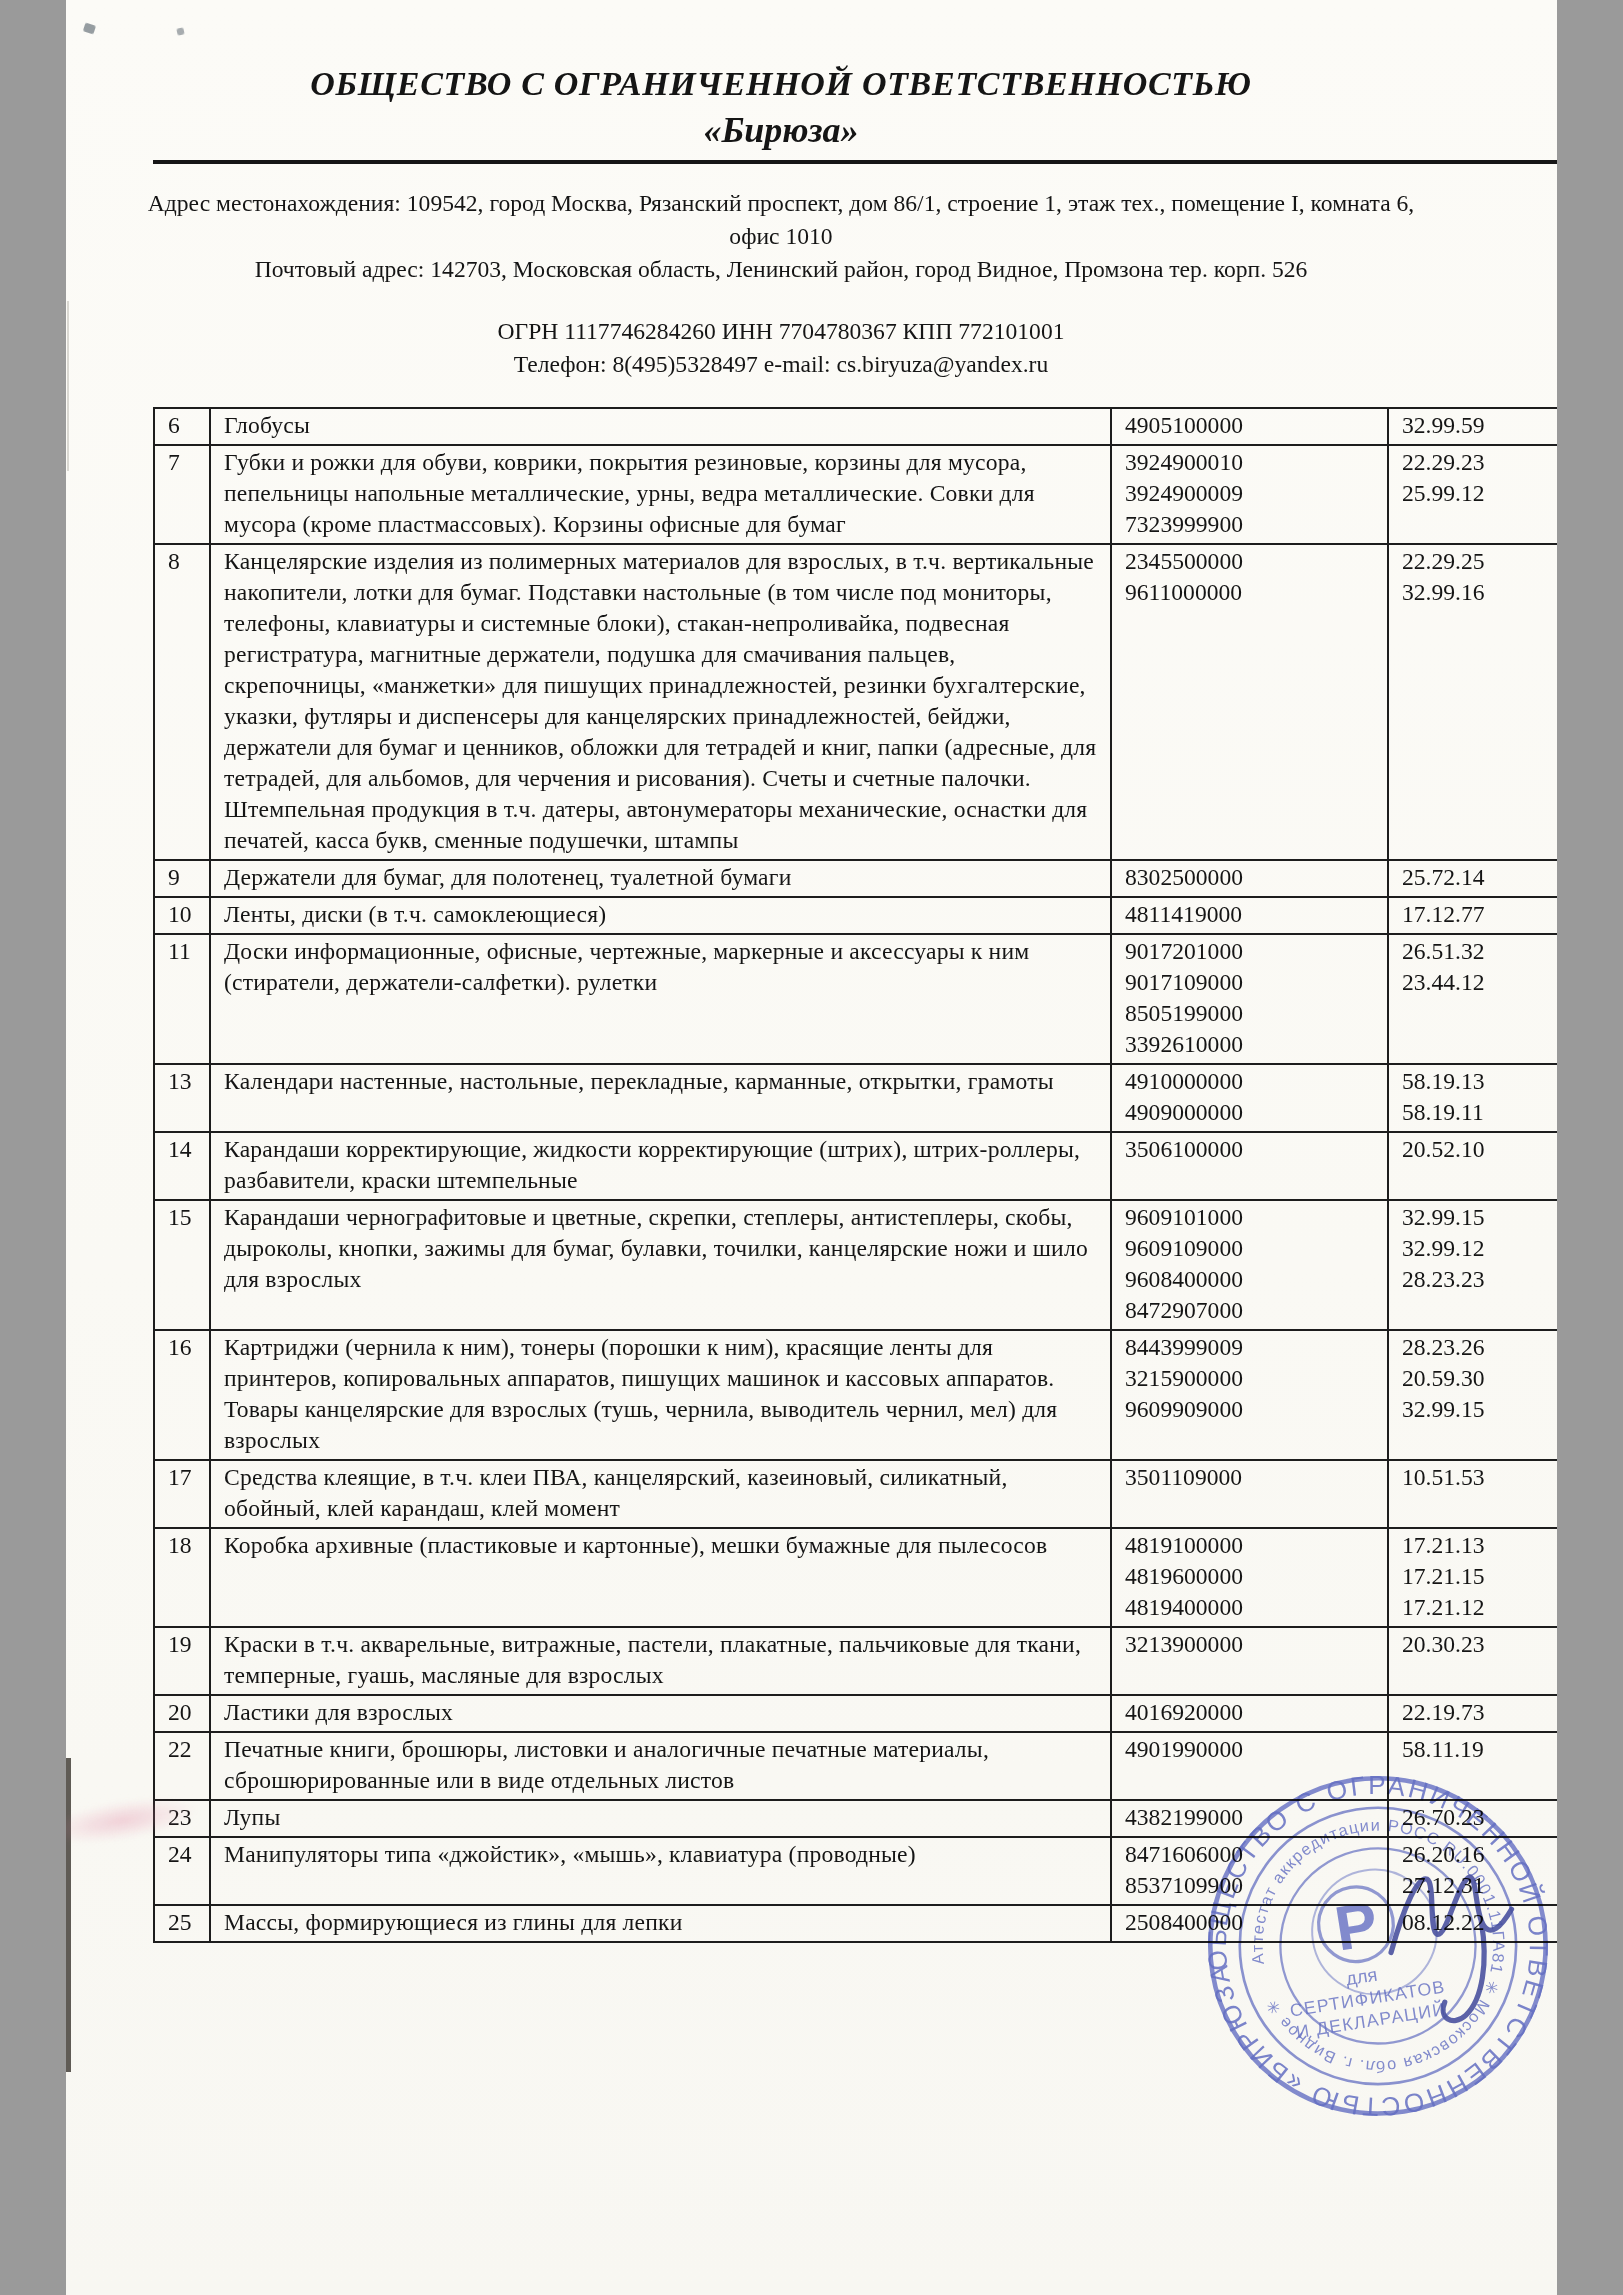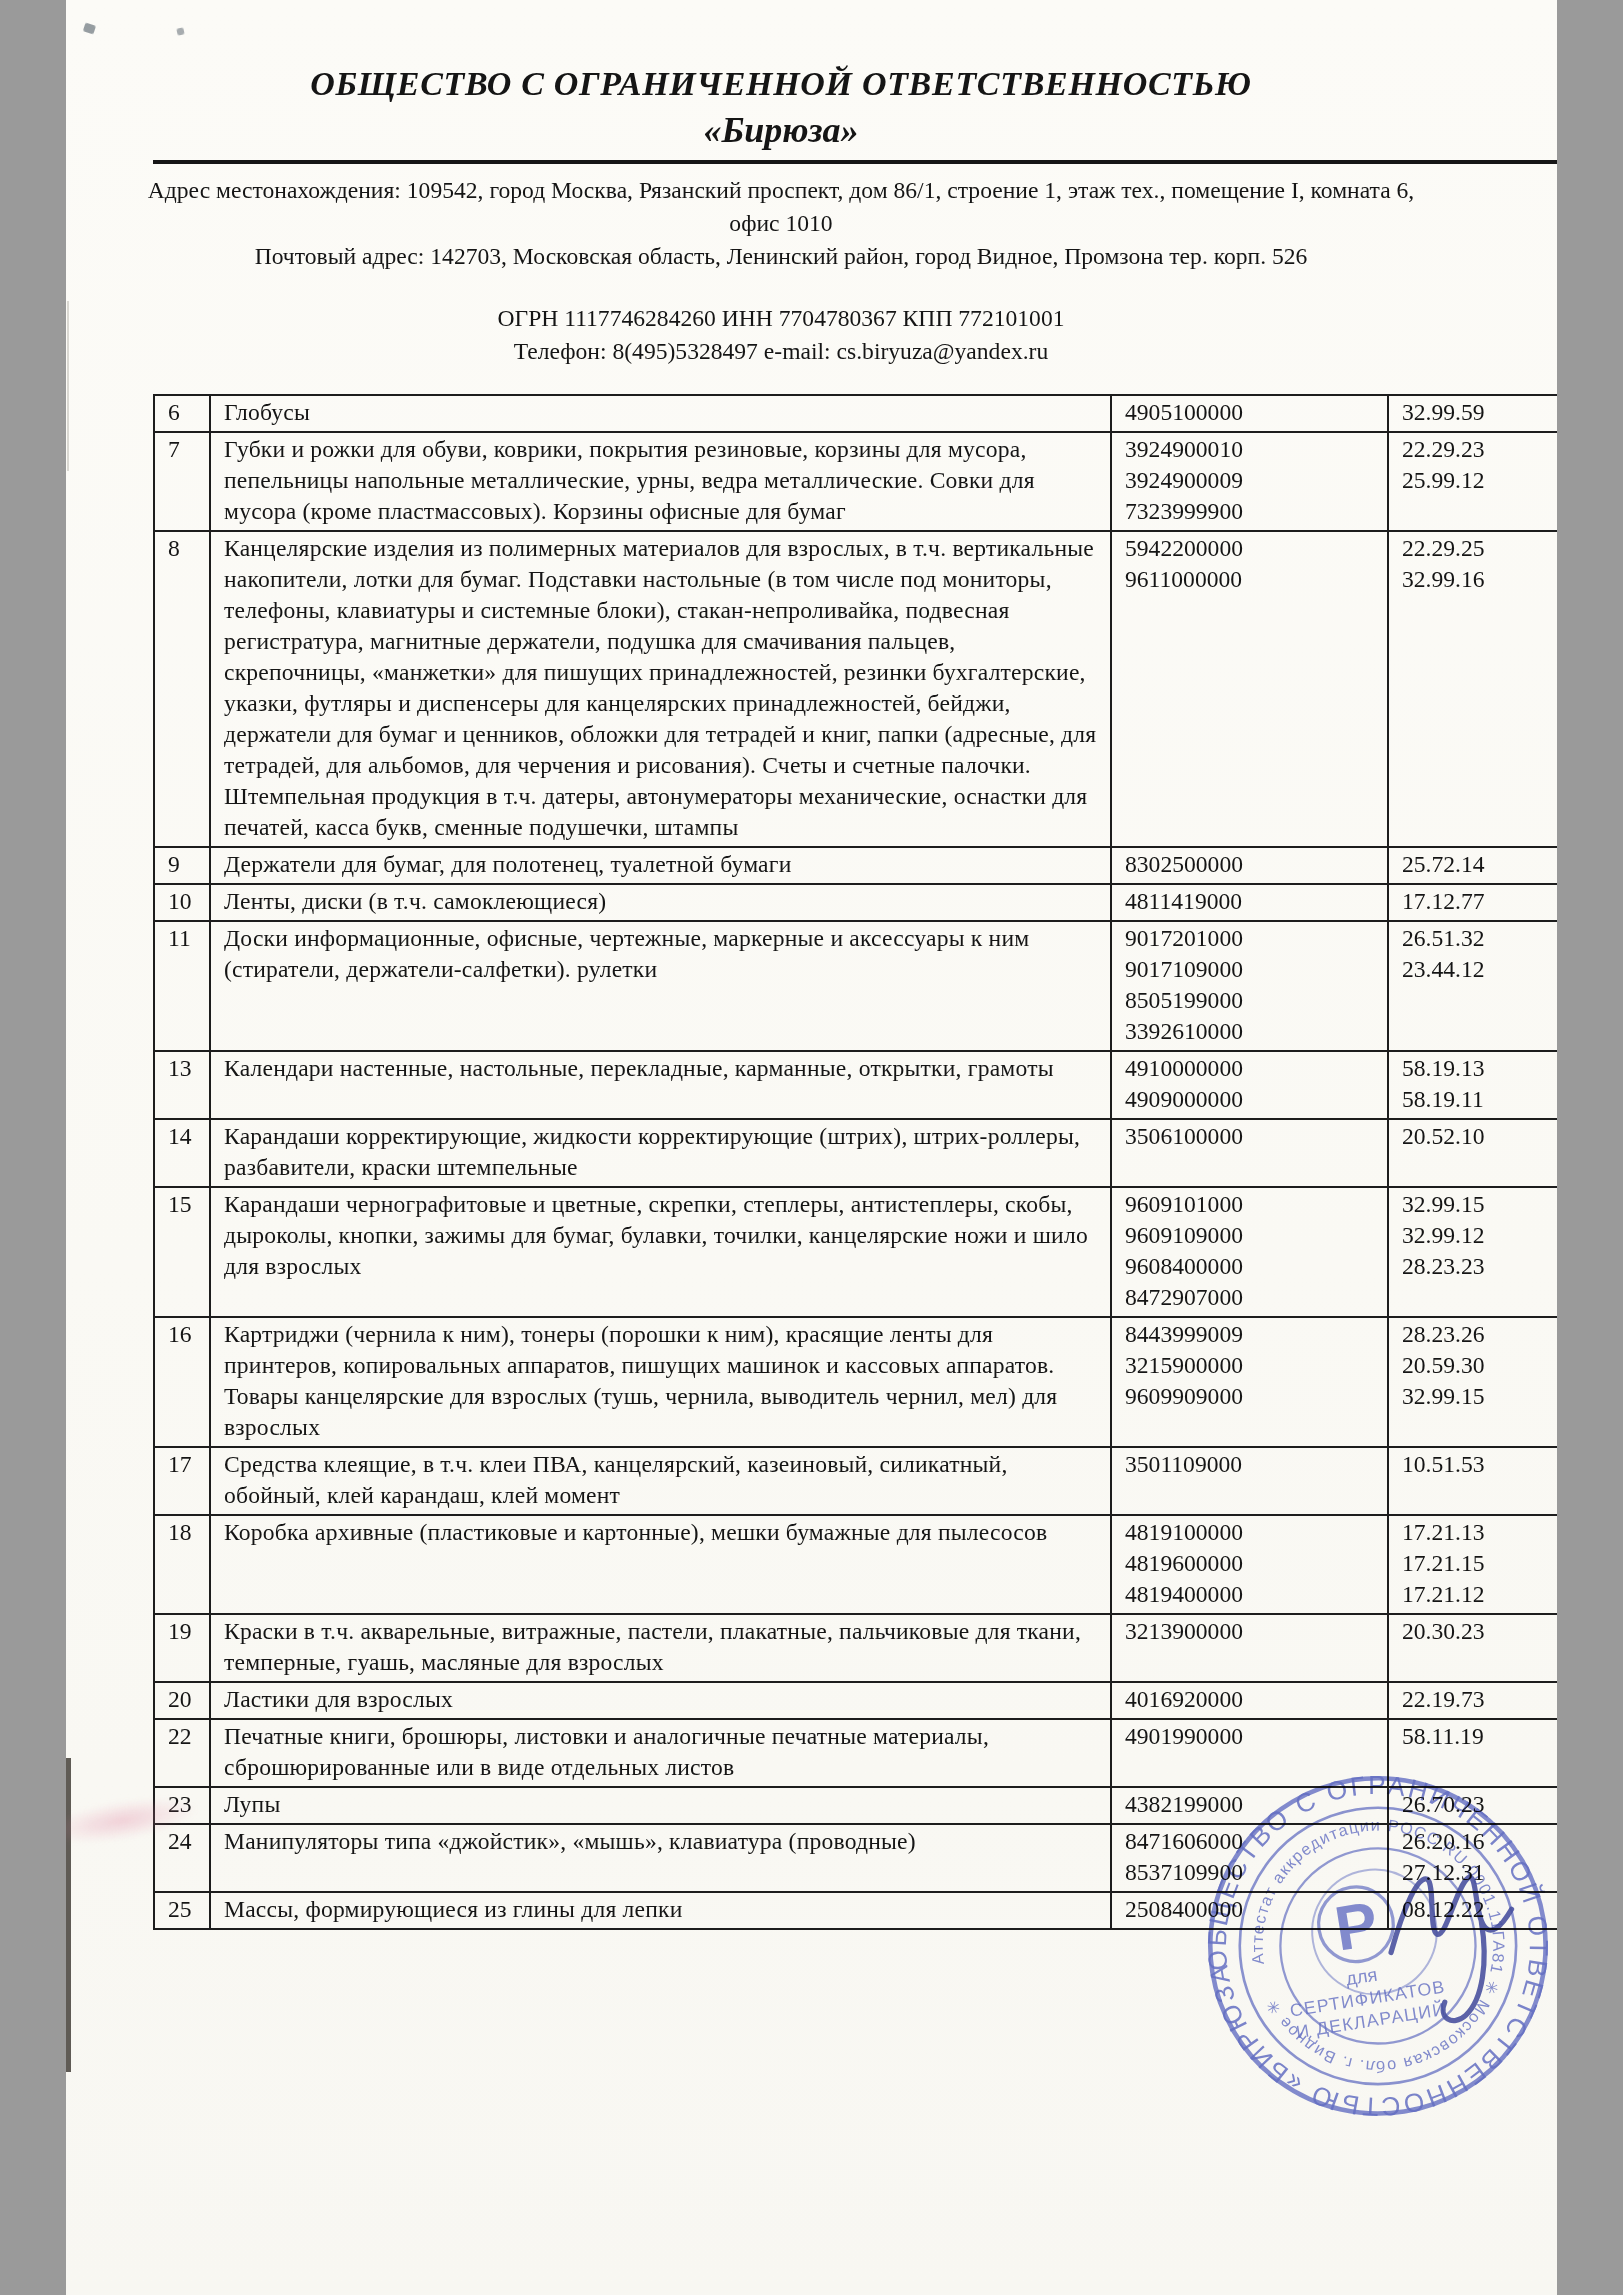--- a/index.html
+++ b/index.html
@@ -6,21 +6,21 @@
   .page{
     position:relative;width:1491px;height:2295px;margin:0 auto;
     background:linear-gradient(180deg,#fcfbf7 0%,#faf9f4 55%,#f8f7f2 100%);
     font-family:"Liberation Serif", serif;color:#151515;overflow:hidden;
   }
   
   .hdr{width:1276px;margin-left:77px;padding-top:64px;text-align:center;}
   .title1{font-size:34px;font-weight:bold;font-style:italic;letter-spacing:0.7px;line-height:39px;}
   .title2{font-size:36px;font-weight:bold;font-style:italic;margin-top:9.2px;line-height:37px;}
   .rule{height:4.6px;background:#161616;margin:10.5px 0 0 87px;width:1447px;}
-  .addr{font-size:23.6px;line-height:33px;margin:10px 0 0 0;}
+  .addr{font-size:23.6px;line-height:33px;margin:23px 0 0 0;}
   .reg{font-size:23.6px;line-height:33px;margin:29px 0 0 0;}
   .contact{font-size:23.6px;line-height:33px;margin:0;}
   
   table.doc{border-collapse:collapse;table-layout:fixed;width:1447px;margin:26px 0 0 87px;}
   table.doc td{
     border:2px solid #1d1d1d;border-top-width:2.6px;border-bottom-width:2.6px;
     vertical-align:top;font-size:23.6px;line-height:31px;
     padding:0.7px 9.2px 3.3px 13px;word-wrap:break-word;
   }
   td.c-num{padding-left:13px;}
@@ -92,21 +92,21 @@
       <td class="c-okpd">
             <div class="code-line">22.29.23</div>
             <div class="code-line">25.99.12</div>
           </td>
     </tr>
 
     <tr>
       <td class="c-num">8</td>
       <td class="c-desc">Канцелярские изделия из полимерных материалов для взрослых, в т.ч. вертикальные накопители, лотки для бумаг. Подставки настольные (в том числе под мониторы, телефоны, клавиатуры и системные блоки), стакан-непроливайка, подвесная регистратура, магнитные держатели, подушка для смачивания пальцев, скрепочницы, «манжетки» для пишущих принадлежностей, резинки бухгалтерские, указки, футляры и диспенсеры для канцелярских принадлежностей, бейджи, держатели для бумаг и ценников, обложки для тетрадей и книг, папки (адресные, для тетрадей, для альбомов, для черчения и рисования). Счеты и счетные палочки. Штемпельная продукция в т.ч. датеры, автонумераторы механические, оснастки для печатей, касса букв, сменные подушечки, штампы</td>
       <td class="c-code">
-            <div class="code-line">5942200000</div>
+            <div class="code-line">2345500000</div>
             <div class="code-line">9611000000</div>
           </td>
       <td class="c-okpd">
             <div class="code-line">22.29.25</div>
             <div class="code-line">32.99.16</div>
           </td>
     </tr>
 
     <tr>
       <td class="c-num">9</td>

